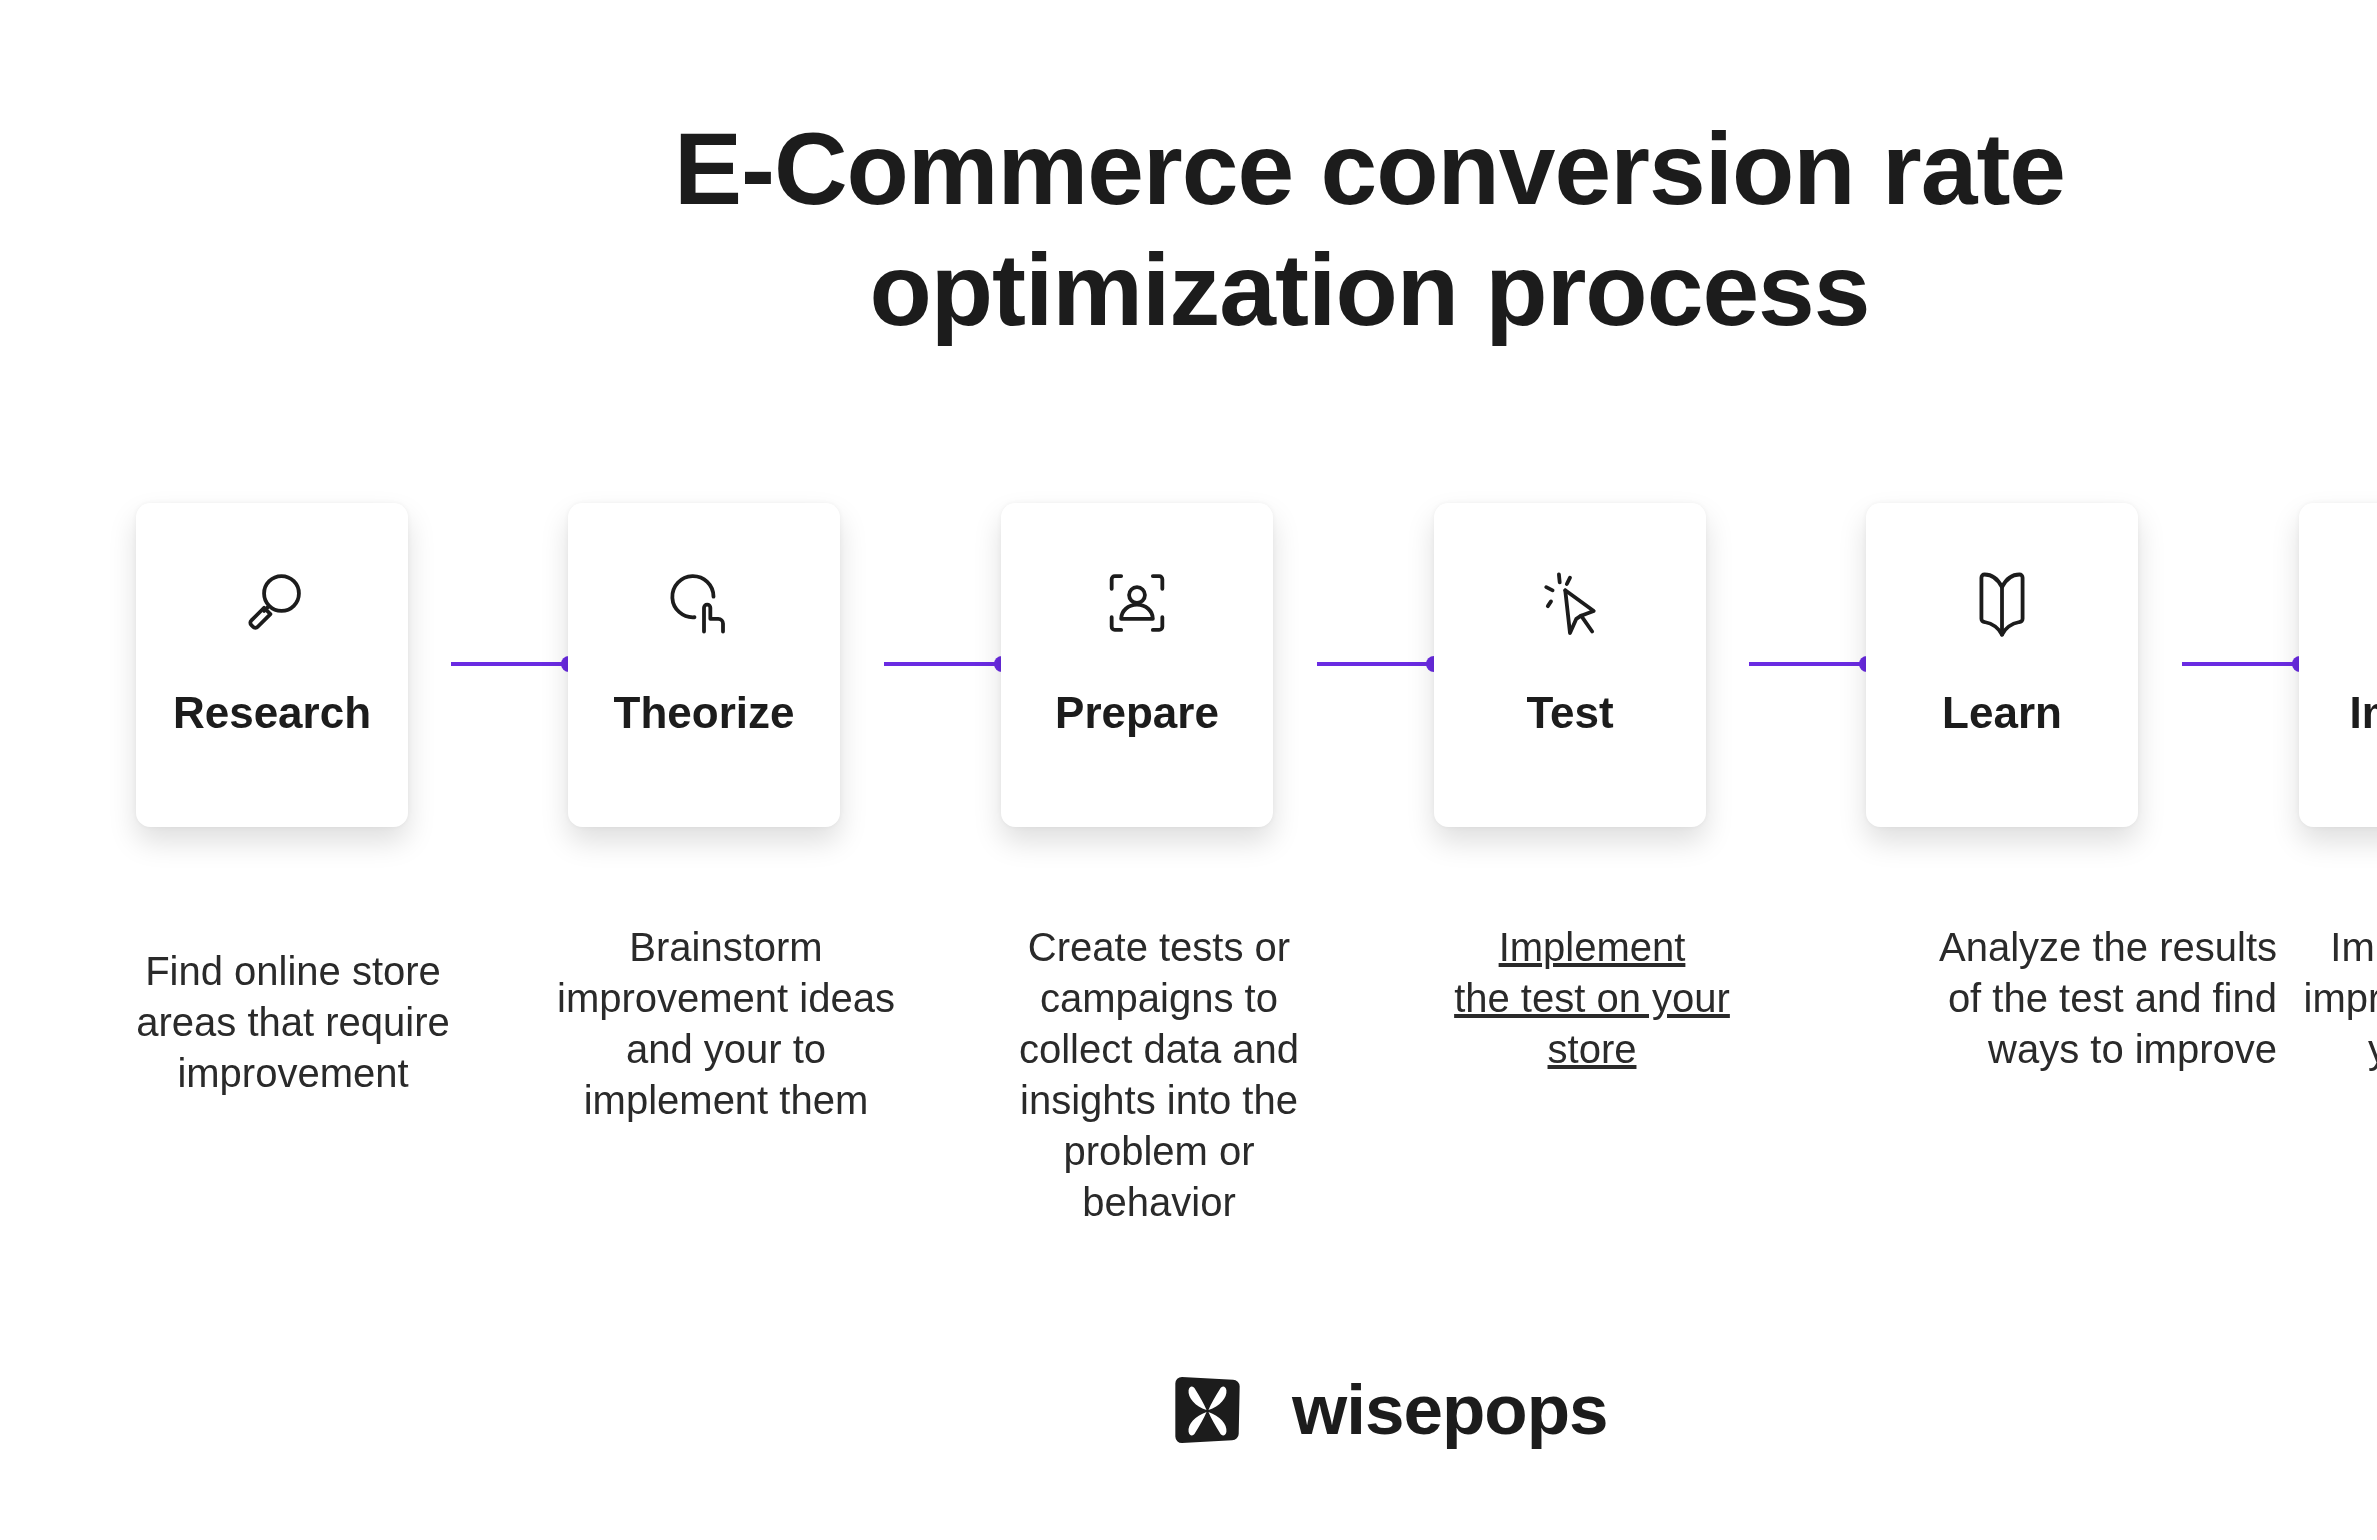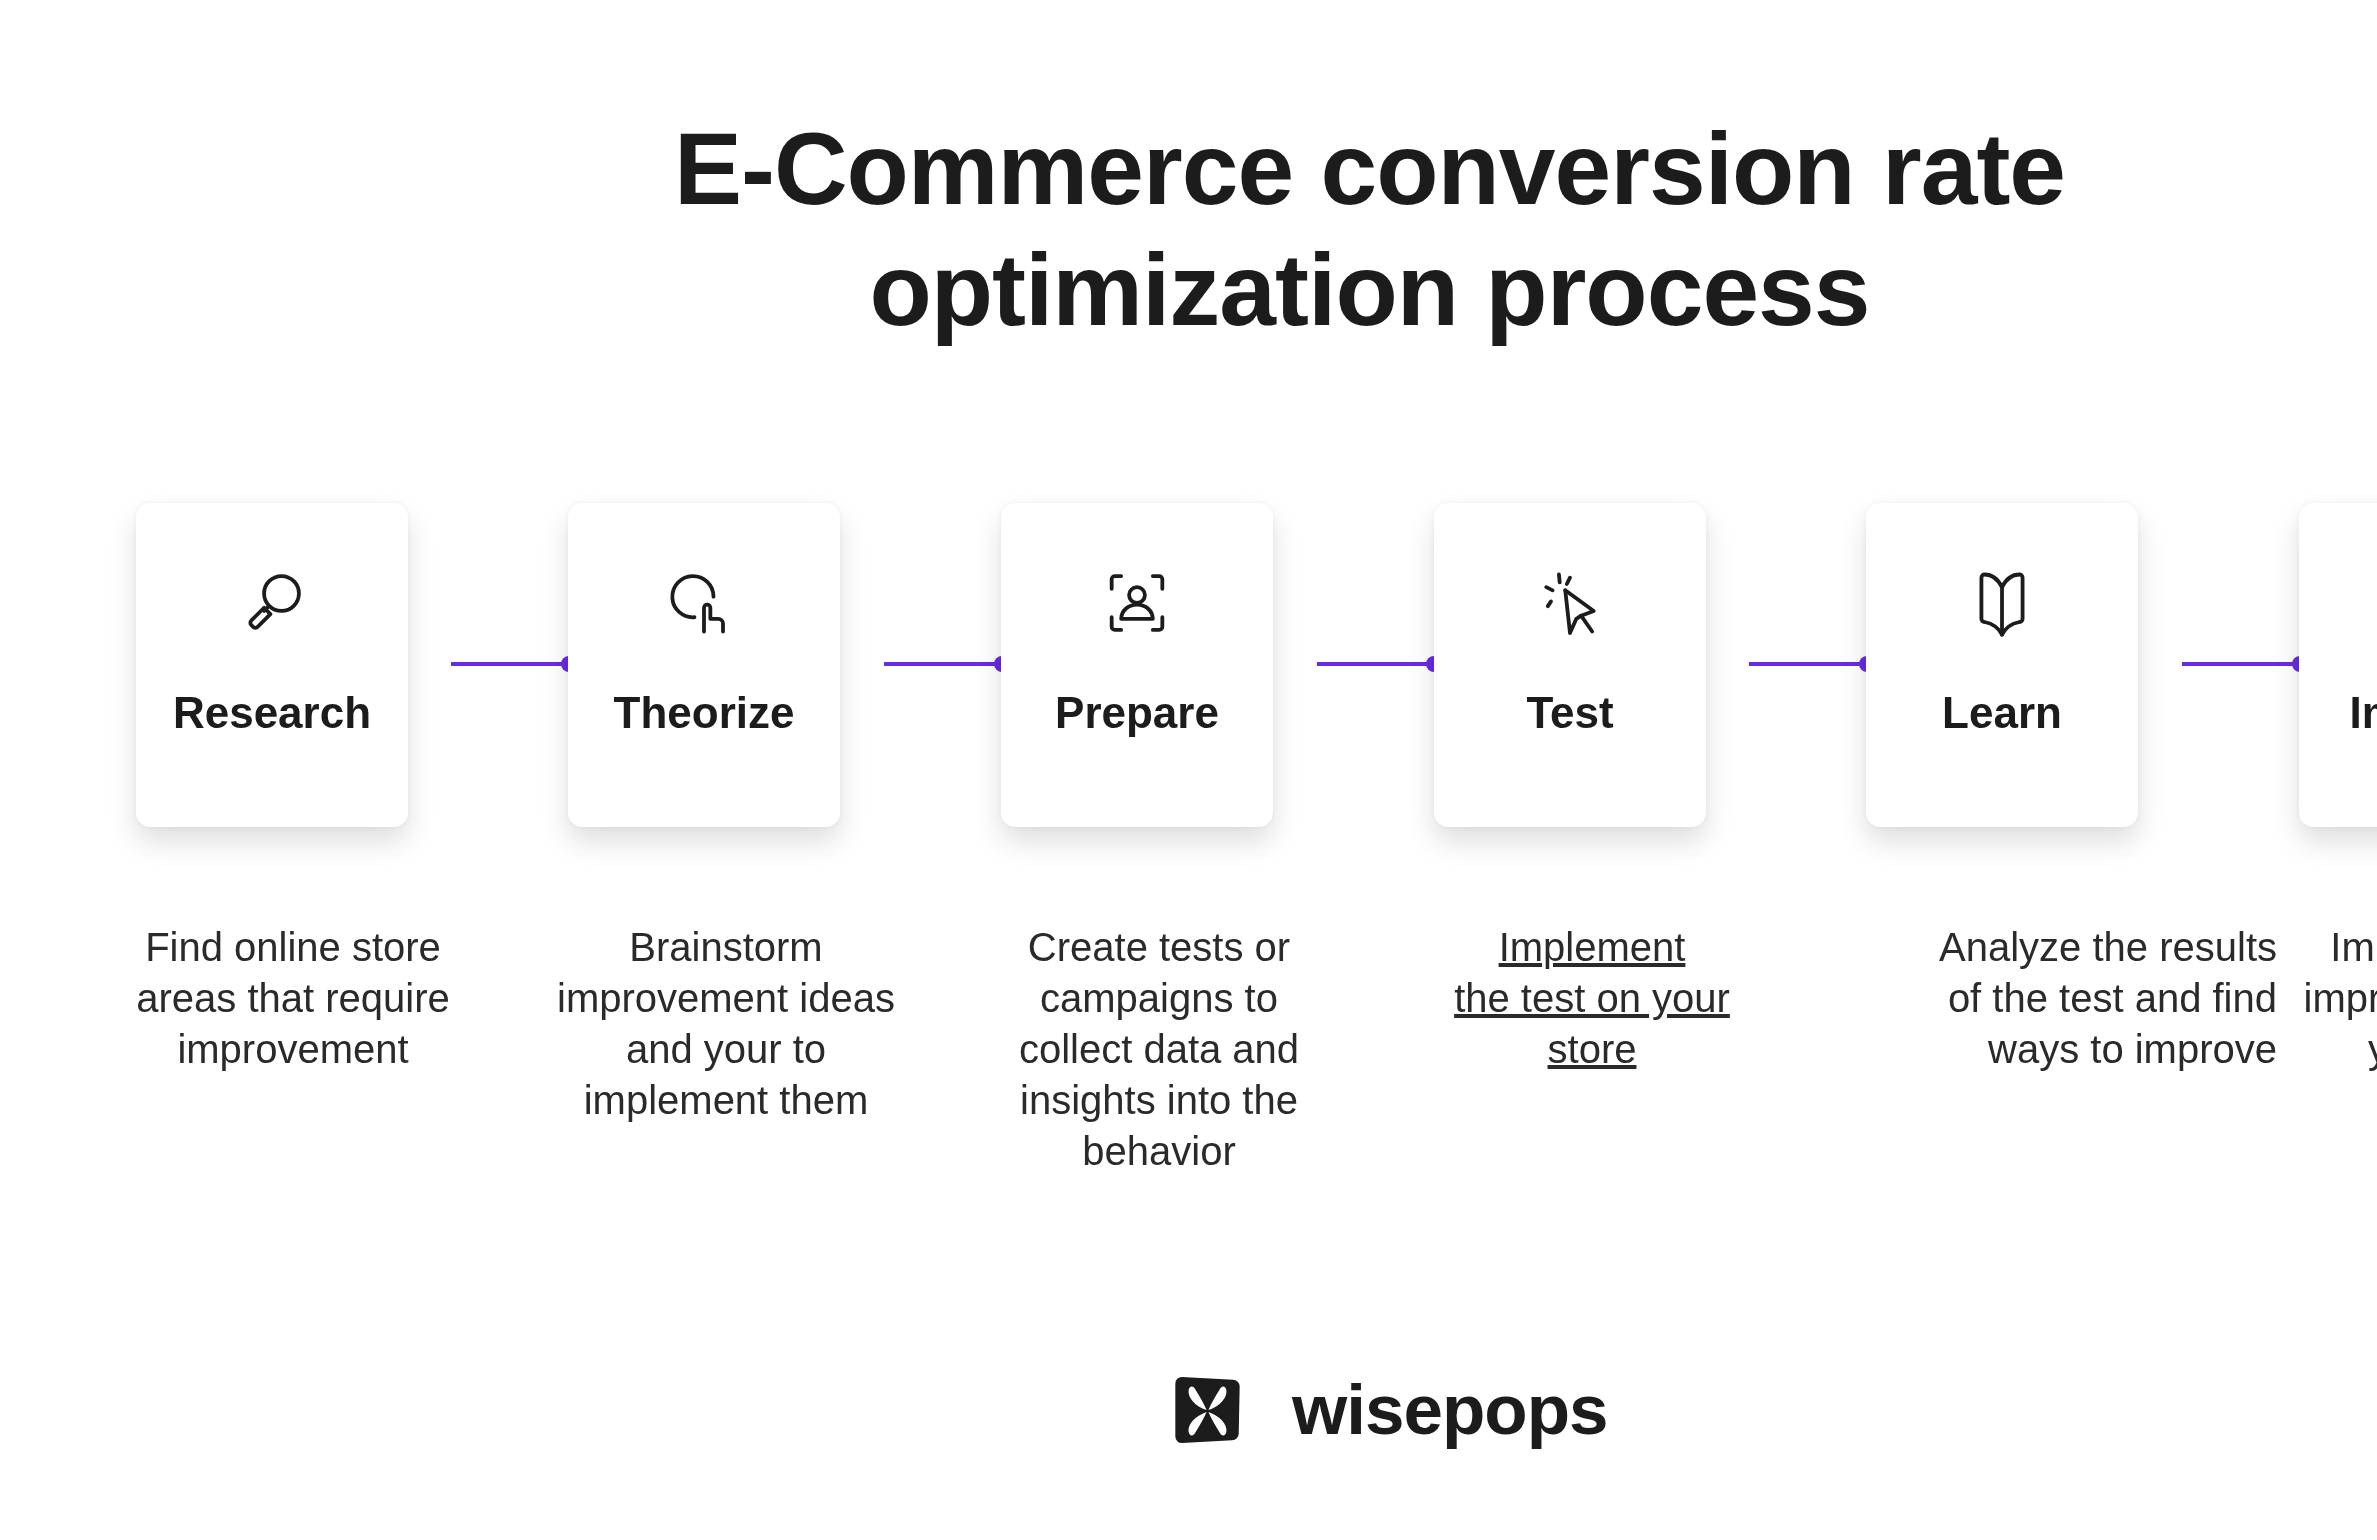--- a/index.html
+++ b/index.html
@@ -134,36 +134,37 @@
   <div class="label">Learn</div>
 </div>
 
 <div class="card" style="left:2299px;">
   <div class="icon">
     
   </div>
   <div class="label">Improve</div>
 </div>
 
-<div class="desc" style="left:98px;">
+<div class="desc" style="left:98px;margin-top:24px;">
   <div>Find online store</div>
   <div>areas that require</div>
   <div>improvement</div>
 </div>
 <div class="desc" style="left:531px;">
   <div>Brainstorm</div>
   <div>improvement ideas</div>
   <div>and your to</div>
   <div>implement them</div>
 </div>
 <div class="desc" style="left:964px;">
   <div>Create tests or</div>
   <div>campaigns to</div>
   <div>collect data and</div>
   <div>insights into the</div>
+  <div>problem or</div>
   <div>behavior</div>
 </div>
 <div class="desc" style="left:1397px;text-decoration:underline;">
   <div>Implement</div>
   <div>the test on your</div>
   <div>store</div>
 </div>
 <div class="desc" style="left:1887px;text-align:right;">
   <div>Analyze the results</div>
   <div>of the test and find</div>

